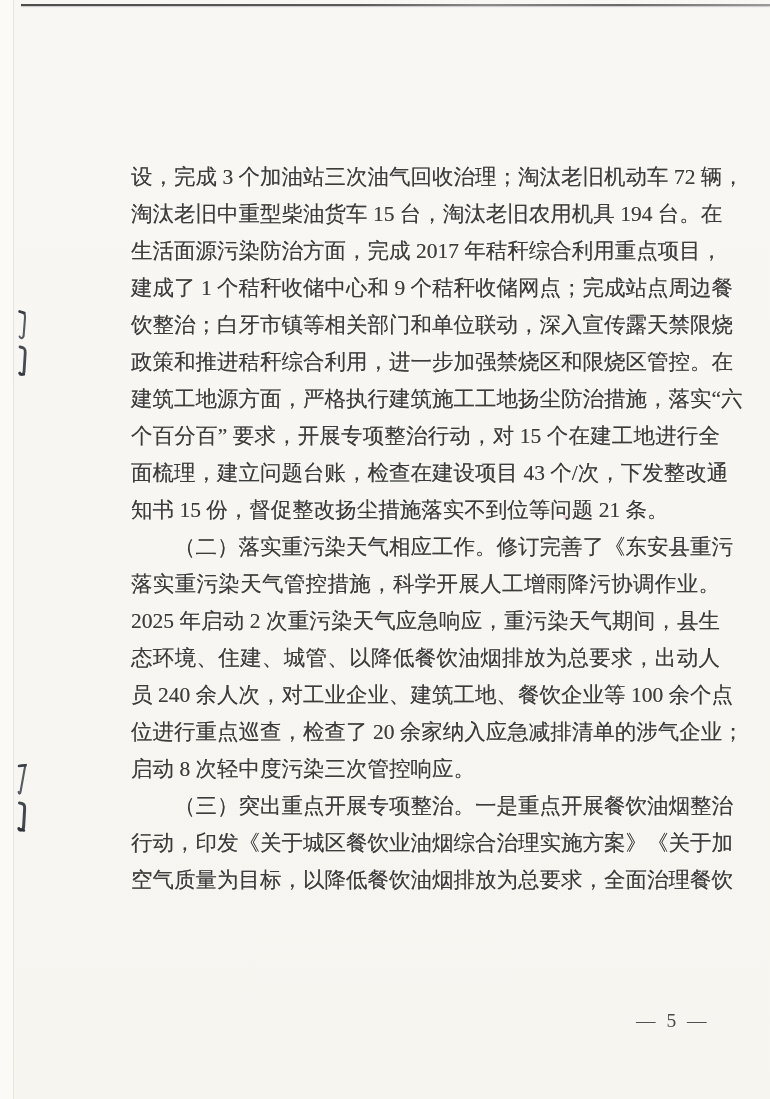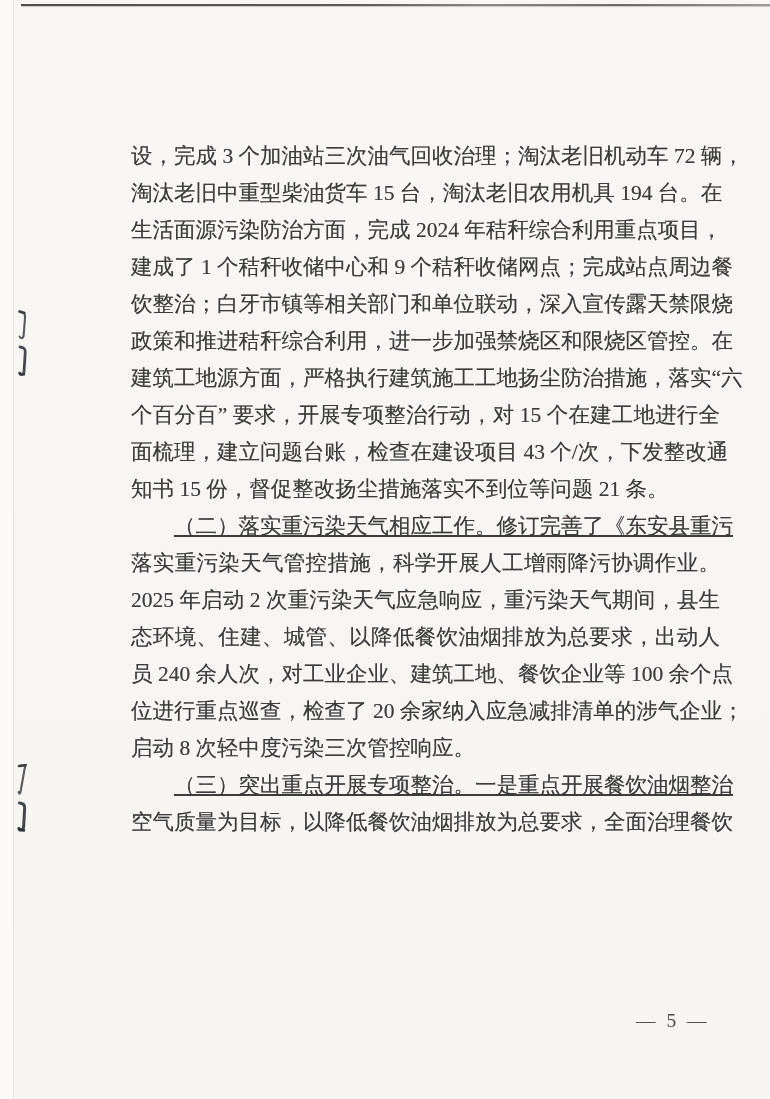--- a/index.html
+++ b/index.html
@@ -26,34 +26,34 @@
   }
   .staple-group { position: absolute; display: flex; flex-direction: column; gap: 5px; }
   .staple-group.g1 { left: 16px; top: 310px; }
   .staple-group.g2 { left: 15px; top: 763px; }
   .pink-dot {
     position: absolute; left: 563px; top: 515px; width: 5px; height: 4px;
     background: #efc0cc; border-radius: 50%; opacity: .75;
   }
   
   .content {
-    position: absolute; left: 131px; top: 138px; width: 589px;
+    position: absolute; left: 131px; top: 159px; width: 589px;
     color: #3c3c3c;
   }
   .line {
     height: 37px; line-height: 37px;
     font-size: 21.5px;
     white-space: nowrap;
     text-align: justify;
     text-align-last: justify;
     
     text-shadow: 0 0 .4px rgba(60,60,60,.55);
   }
   .line.short { text-align-last: left; }
-  .line.indent { text-indent: 2em; text-decoration: underline; }
+  .line.indent { text-indent: 2em; }
   .page-number {
     position: absolute; top: 1010px; left: 636px;
     font-size: 19.5px; letter-spacing: 3px; color: #4a4a4a;
     white-space: nowrap;
   }
 </style>
 </head>
 <body>
 
 <div class="paper">
@@ -81,34 +81,35 @@
       <path d="M4.5 2 C9 2.5, 10 4, 9.6 8.5 L8.6 26 C8.2 29.6, 4.6 30.2, 3.8 27.5" fill="none" stroke="#42474e" stroke-width="3" stroke-linecap="round"></path>
       <path d="M4 28 L9 29.5" fill="none" stroke="#2f3337" stroke-width="2.4" stroke-linecap="round"></path>
     </svg>
   </div>
 
   <div class="pink-dot"></div>
 
   <div class="content">
     <div class="line">设，完成 3 个加油站三次油气回收治理；淘汰老旧机动车 72 辆，</div>
     <div class="line">淘汰老旧中重型柴油货车 15 台，淘汰老旧农用机具 194 台。在</div>
-    <div class="line">生活面源污染防治方面，完成 2024 年秸秆综合利用重点项目，</div>
+    <div class="line">生活面源污染防治方面，完成 2017 年秸秆综合利用重点项目，</div>
     <div class="line">建成了 1 个秸秆收储中心和 9 个秸秆收储网点；完成站点周边餐</div>
     <div class="line">饮整治；白牙市镇等相关部门和单位联动，深入宣传露天禁限烧</div>
     <div class="line">政策和推进秸秆综合利用，进一步加强禁烧区和限烧区管控。在</div>
     <div class="line">建筑工地源方面，严格执行建筑施工工地扬尘防治措施，落实“六</div>
     <div class="line">个百分百” 要求，开展专项整治行动，对 15 个在建工地进行全</div>
     <div class="line">面梳理，建立问题台账，检查在建设项目 43 个/次，下发整改通</div>
     <div class="line short">知书 15 份，督促整改扬尘措施落实不到位等问题 21 条。</div>
     <div class="line indent">（二）落实重污染天气相应工作。修订完善了《东安县重污</div>
     <div class="line">落实重污染天气管控措施，科学开展人工增雨降污协调作业。</div>
     <div class="line">2025 年启动 2 次重污染天气应急响应，重污染天气期间，县生</div>
     <div class="line">态环境、住建、城管、以降低餐饮油烟排放为总要求，出动人</div>
     <div class="line">员 240 余人次，对工业企业、建筑工地、餐饮企业等 100 余个点</div>
     <div class="line">位进行重点巡查，检查了 20 余家纳入应急减排清单的涉气企业；</div>
     <div class="line short">启动 8 次轻中度污染三次管控响应。</div>
     <div class="line indent">（三）突出重点开展专项整治。一是重点开展餐饮油烟整治</div>
+    <div class="line">行动，印发《关于城区餐饮业油烟综合治理实施方案》《关于加</div>
     <div class="line">空气质量为目标，以降低餐饮油烟排放为总要求，全面治理餐饮</div>
   </div>
 
   <div class="page-number">— 5 —</div>
 
 </div>
 
 </body></html>

